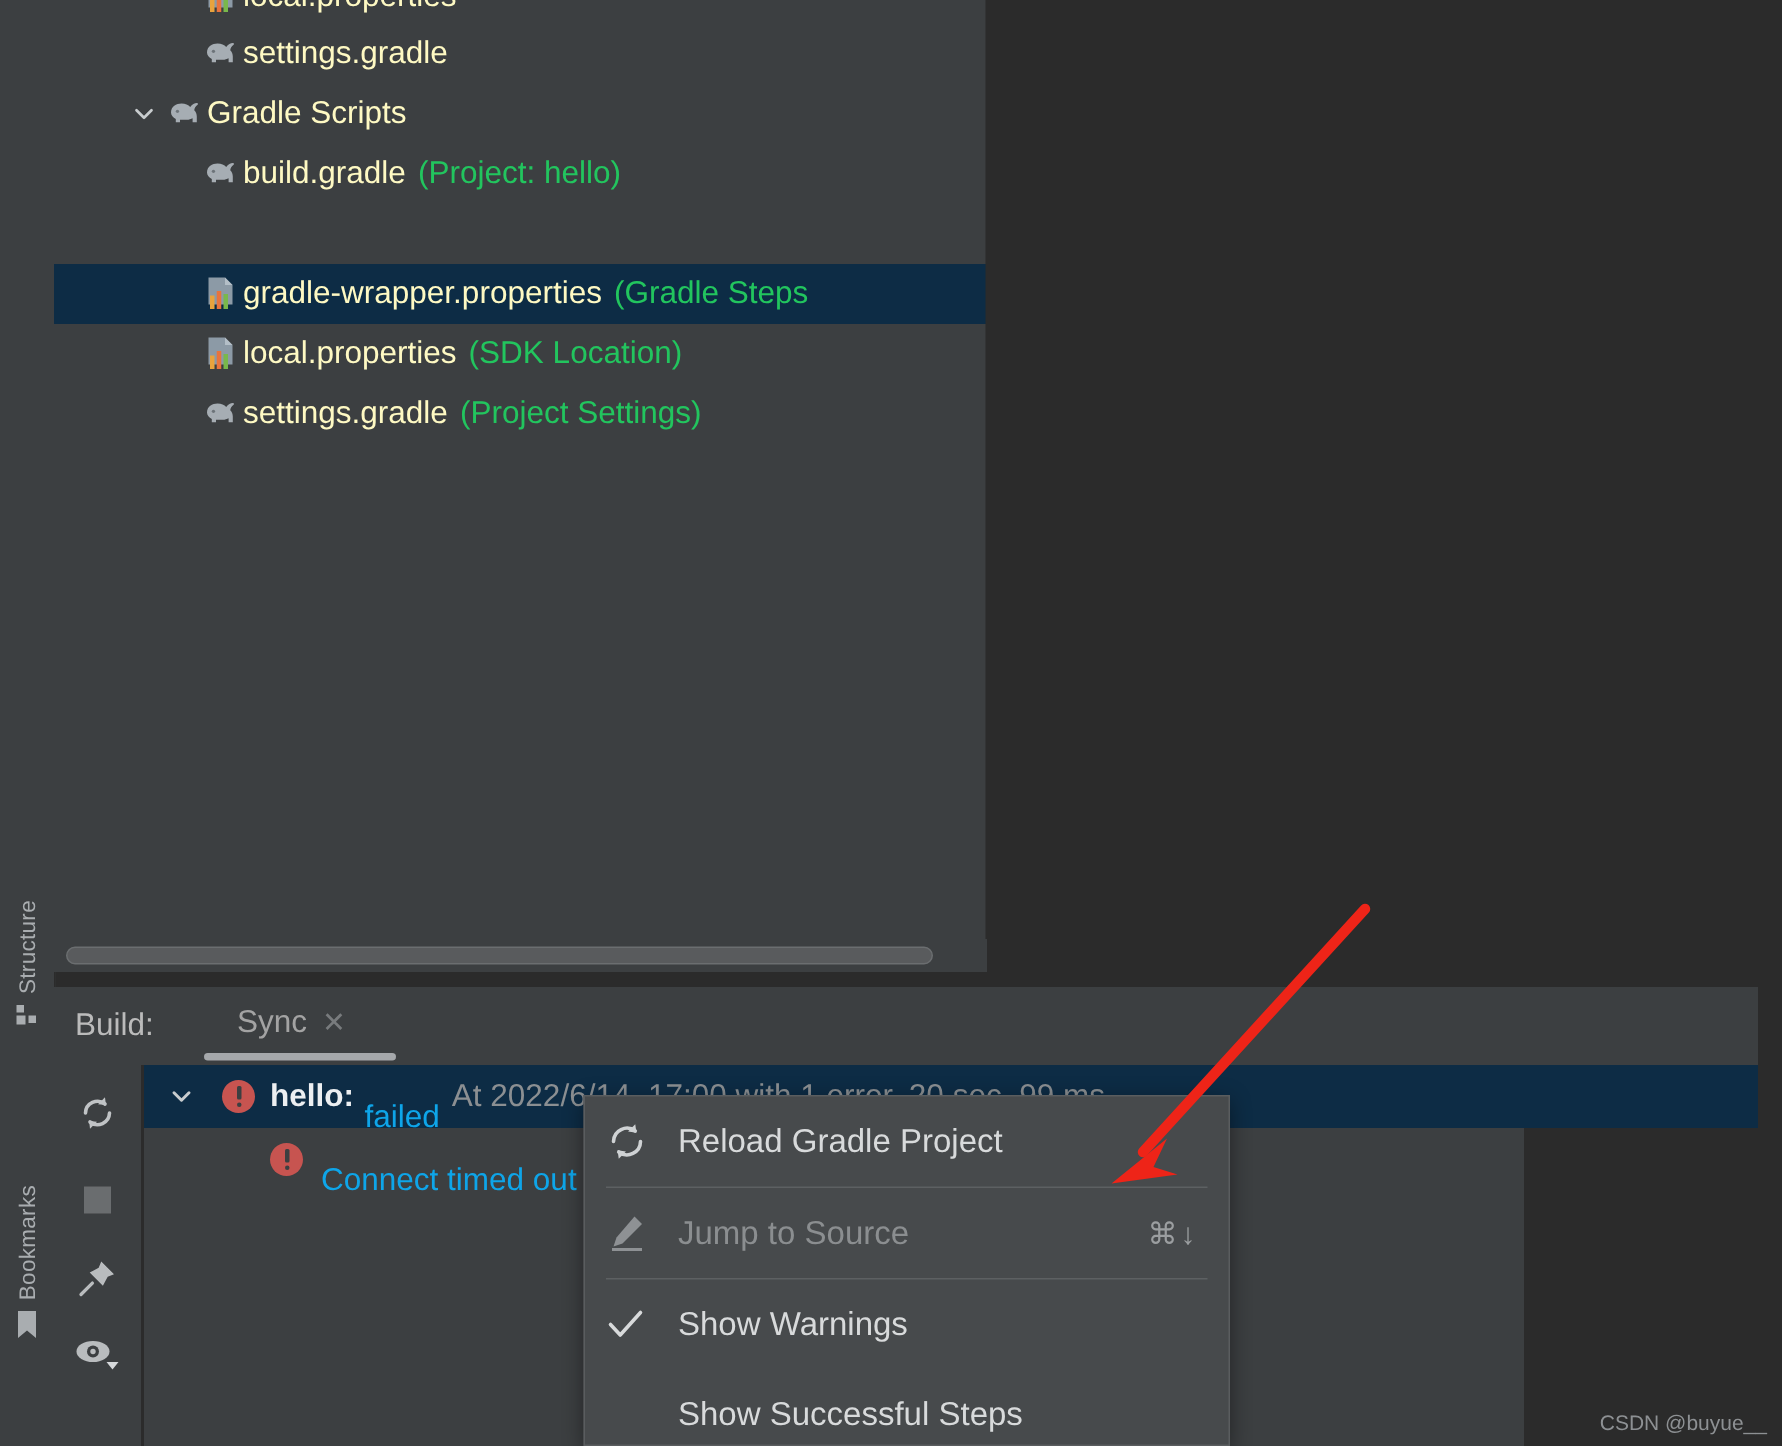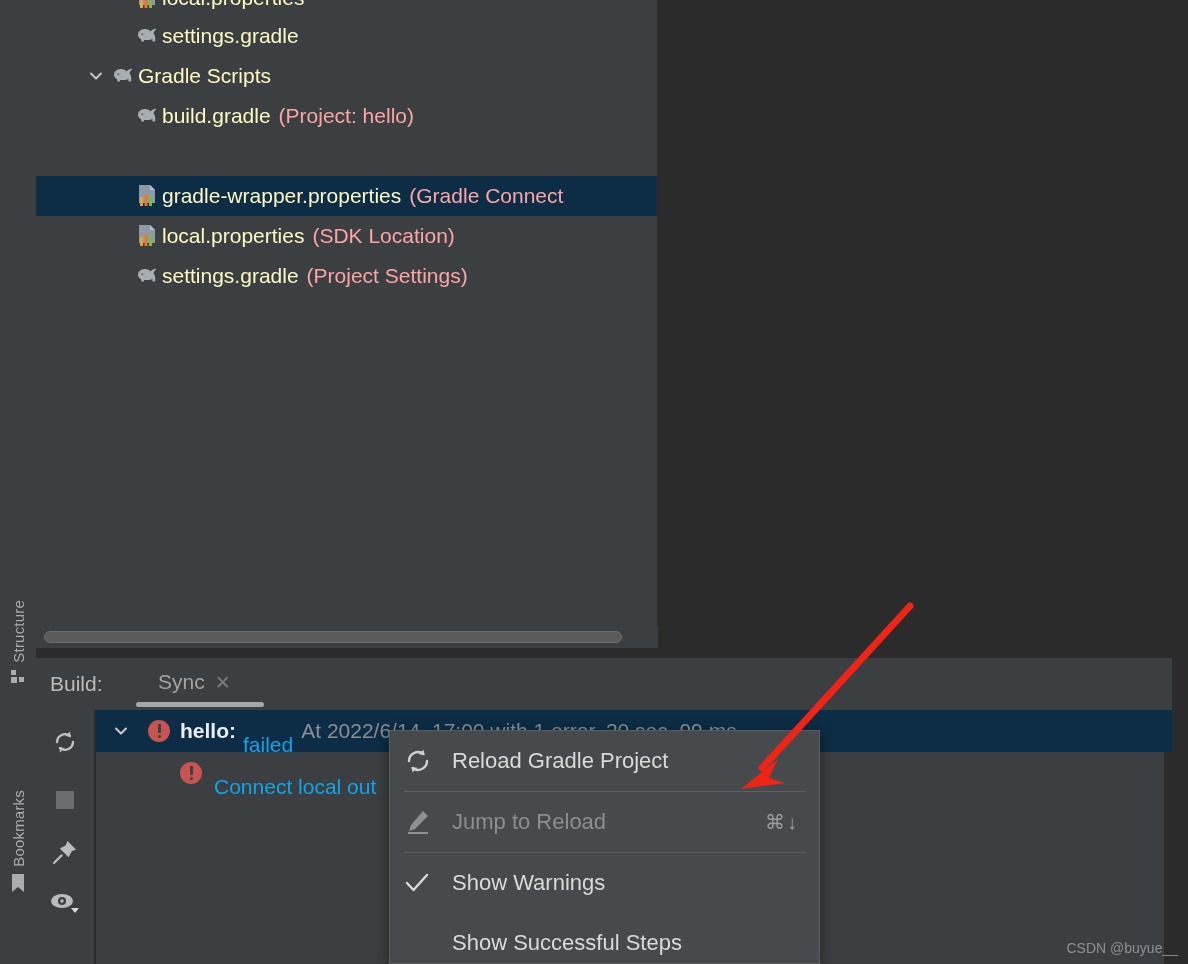--- a/index.html
+++ b/index.html
@@ -72,21 +72,21 @@
     width: 24px;
     display:flex; align-items:center; justify-content:center;
     flex: 0 0 auto;
   }
   .tree-row .ic {
     width: 30px;
     flex: 0 0 auto;
     display:flex; align-items:center; justify-content:center;
   }
   .tree-label { color: #fef9c3; }
-  .tree-sub { color: #fca5a5; margin-left: 8px; }
+  .tree-sub { color: #22c55e; margin-left: 8px; }
 
   
   .eleph { width: 24px; height: 20px; display:block; }
   
   .propi { width: 22px; height: 24px; display:block; }
 
   
   #editor-area {
     position: absolute;
     left: 658px; top: 0;
@@ -169,21 +169,21 @@
   .tb-btn {
     position: absolute;
     left: 13px;
     width: 32px; height: 32px;
     display:flex; align-items:center; justify-content:center;
   }
 
   #build-tree {
     position: absolute;
     left: 96px; top: 710px;
-    width: 1068px; height: 254px;
+    width: 920px; height: 254px;
     background: #3c3f41;
   }
   .brow {
     position: absolute;
     left: 0;
     width: 1092px;
     height: 42px;
     display: flex;
     align-items: center;
     white-space: nowrap;
@@ -361,21 +361,21 @@
     <span class="ic">
       <svg class="propi" viewBox="0 0 22 24">
         <path d="M3 1 h11 l5 5 v13 h-16 z" fill="#8c9aa6"></path>
         <path d="M14 1 l5 5 h-5 z" fill="#b3bec7"></path>
         <rect x="4" y="13" width="3" height="9" fill="#e8a33d"></rect>
         <rect x="8.5" y="10" width="3" height="12" fill="#e8733d"></rect>
         <rect x="13" y="12" width="3" height="10" fill="#79b84b"></rect>
       </svg>
     </span>
     <span class="tree-label">gradle-wrapper.properties</span>
-    <span class="tree-sub">(Gradle Connect</span>
+    <span class="tree-sub">(Gradle Steps</span>
   </div>
 
   <div class="tree-row" style="top:216px;">
     <span style="width:96px;flex:0 0 auto;"></span>
     <span class="ic">
       <svg class="propi" viewBox="0 0 22 24">
         <path d="M3 1 h11 l5 5 v13 h-16 z" fill="#8c9aa6"></path>
         <path d="M14 1 l5 5 h-5 z" fill="#b3bec7"></path>
         <rect x="4" y="13" width="3" height="9" fill="#e8a33d"></rect>
         <rect x="8.5" y="10" width="3" height="12" fill="#e8733d"></rect>
@@ -459,21 +459,21 @@
     <span style="width:10px;flex:0 0 auto;"></span>
     <span class="berr"></span>
     <span class="bname" style="margin-left:10px;">hello:</span>
     <span class="bstatus">failed</span>
     <span class="bmeta">At 2022/6/14, 17:00 with 1 error, 20 sec, 99 ms</span>
   </div>
 
   <div class="brow" style="top:42px;">
     <span style="width:84px;flex:0 0 auto;"></span>
     <span class="berr"></span>
-    <span class="bstatus" style="margin-left:12px;">Connect local out</span>
+    <span class="bstatus" style="margin-left:12px;">Connect timed out</span>
   </div>
 </div>
 
 <div id="ctx-menu">
 
   <div class="mi">
     <span class="mi-ic">
       <svg width="28" height="28" viewBox="0 0 28 28">
         <path d="M5 14 a9 9 0 0 1 14.5 -7" stroke="#cfd2d4" stroke-width="2.4" fill="none" stroke-linecap="round"></path>
         <path d="M23 14 a9 9 0 0 1 -14.5 7" stroke="#cfd2d4" stroke-width="2.4" fill="none" stroke-linecap="round"></path>
@@ -486,21 +486,21 @@
 
   <div class="mi-sep"></div>
 
   <div class="mi disabled">
     <span class="mi-ic">
       <svg width="28" height="28" viewBox="0 0 28 28">
         <path d="M19 3 L24 8 L11 21 L5 23 L7 17 Z" fill="#8e9194"></path>
         <rect x="4" y="24" width="20" height="2" fill="#8e9194"></rect>
       </svg>
     </span>
-    <span>Jump to Reload</span>
+    <span>Jump to Source</span>
     <span class="mi-shortcut">⌘↓</span>
   </div>
 
   <div class="mi-sep"></div>
 
   <div class="mi">
     <span class="mi-ic">
       <svg width="26" height="26" viewBox="0 0 26 26">
         <path d="M3 13 L9.5 20 L23 5" stroke="#d8dadb" stroke-width="2.4" fill="none" stroke-linecap="round" stroke-linejoin="round"></path>
       </svg>

